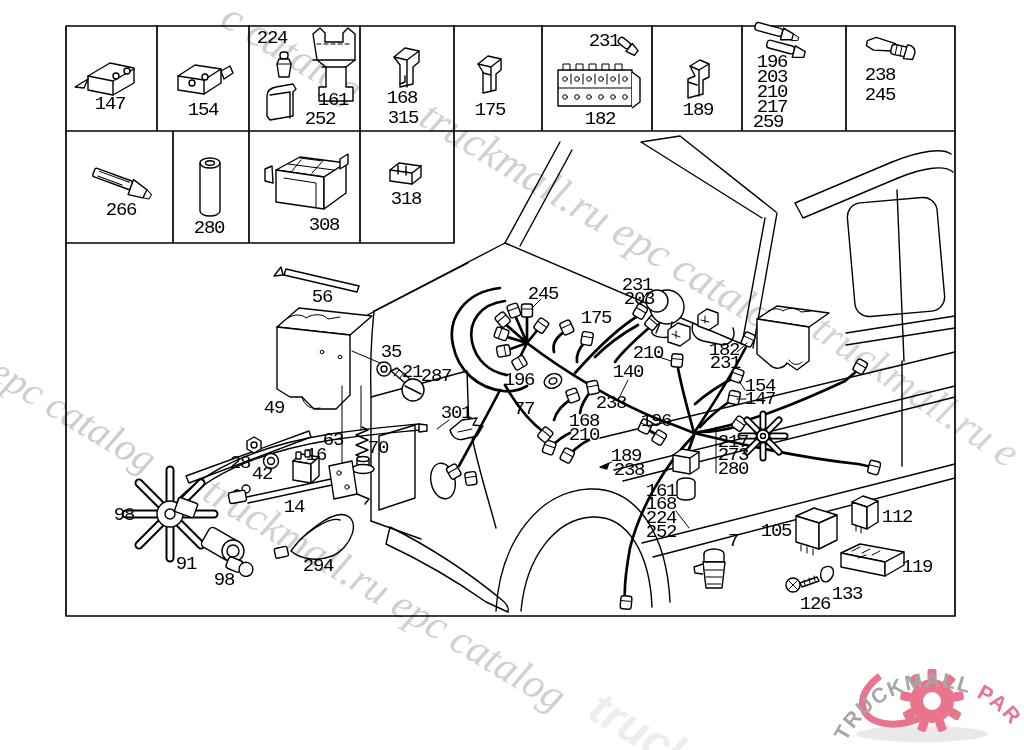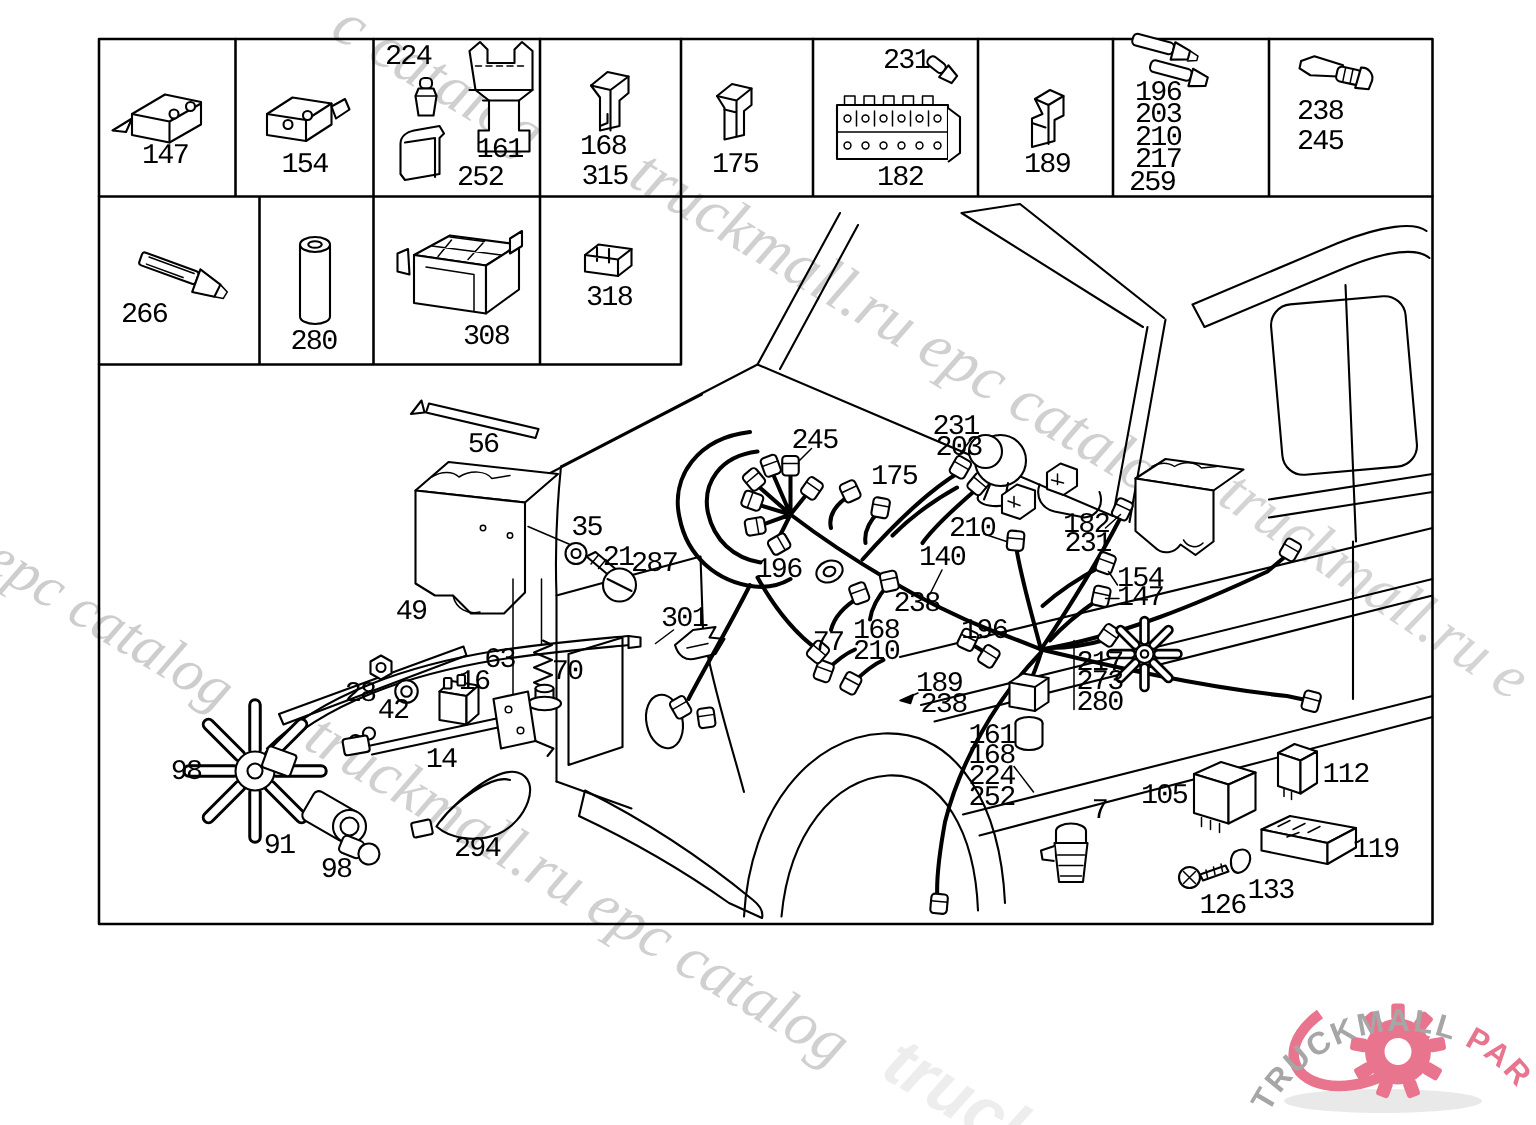--- a/index.html
+++ b/index.html
@@ -405,21 +405,21 @@
     <div class="lbl" style="left: 604px; top: 41px;">231</div>
     <div class="lbl" style="left: 600px; top: 119px;">182</div>
     <div class="lbl" style="left: 698px; top: 110px;">189</div>
     <div class="lbl" style="left: 772px; top: 62px;">196</div>
     <div class="lbl" style="left: 772px; top: 77px;">203</div>
     <div class="lbl" style="left: 772px; top: 92px;">210</div>
     <div class="lbl" style="left: 772px; top: 107px;">217</div>
     <div class="lbl" style="left: 752px; top: 122px; margin-left: 16px;">259</div>
     <div class="lbl" style="left: 880px; top: 75px;">238</div>
     <div class="lbl" style="left: 880px; top: 95px;">245</div>
-    <div class="lbl" style="left: 96px; top: 210px;">266</div>
+    <div class="lbl" style="left: 121px; top: 210px;">266</div>
     <div class="lbl" style="left: 209px; top: 228px;">280</div>
     <div class="lbl" style="left: 324px; top: 225px;">308</div>
     <div class="lbl" style="left: 406px; top: 199px;">318</div>
     <div class="lbl" style="left: 322px; top: 297px;">56</div>
     <div class="lbl" style="left: 436px; top: 339px; margin-top: 37px;">287</div>
     <div class="lbl" style="left: 391px; top: 352px;">35</div>
     <div class="lbl" style="left: 412px; top: 372px;">21</div>
     <div class="lbl" style="left: 274px; top: 408px;">49</div>
     <div class="lbl" style="left: 456px; top: 413px;">301</div>
     <div class="lbl" style="left: 333px; top: 440px;">63</div>
@@ -432,21 +432,21 @@
     <div class="lbl" style="left: 186px; top: 564px;">91</div>
     <div class="lbl" style="left: 224px; top: 580px;">98</div>
     <div class="lbl" style="left: 318px; top: 566px;">294</div>
     <div class="lbl" style="left: 543px; top: 294px;">245</div>
     <div class="lbl" style="left: 637px; top: 285px;">231</div>
     <div class="lbl" style="left: 639px; top: 299px;">203</div>
     <div class="lbl" style="left: 596px; top: 318px;">175</div>
     <div class="lbl" style="left: 648px; top: 353px;">210</div>
     <div class="lbl" style="left: 628px; top: 372px;">140</div>
     <div class="lbl" style="left: 519px; top: 380px;">196</div>
-    <div class="lbl" style="left: 524px; top: 429px; margin-left: 28px;">77</div>
+    <div class="lbl" style="left: 524px; top: 409px;">77</div>
     <div class="lbl" style="left: 611px; top: 403px;">238</div>
     <div class="lbl" style="left: 584px; top: 421px;">168</div>
     <div class="lbl" style="left: 584px; top: 435px;">210</div>
     <div class="lbl" style="left: 656px; top: 421px;">196</div>
     <div class="lbl" style="left: 626px; top: 456px;">189</div>
     <div class="lbl" style="left: 629px; top: 470px;">238</div>
     <div class="lbl" style="left: 724px; top: 350px;">182</div>
     <div class="lbl" style="left: 725px; top: 363px;">231</div>
     <div class="lbl" style="left: 760px; top: 386px;">154</div>
     <div class="lbl" style="left: 760px; top: 399px;">147</div>

